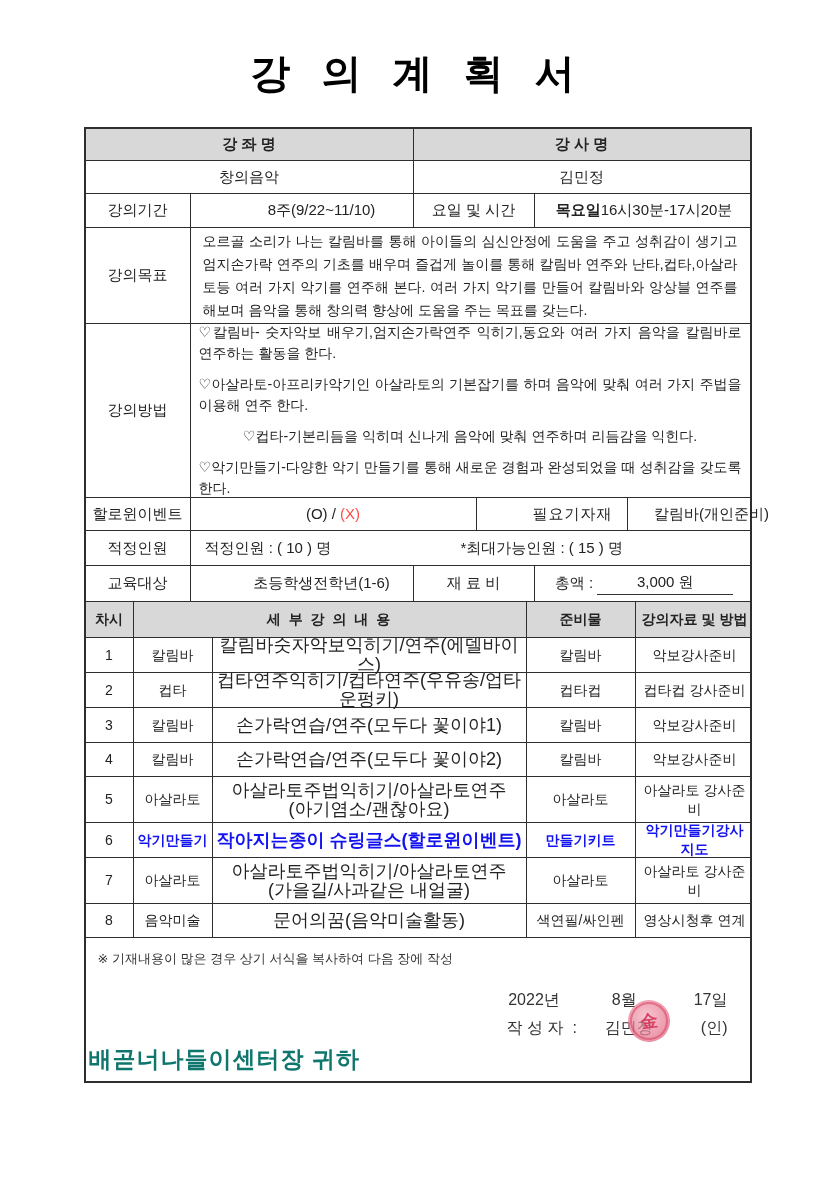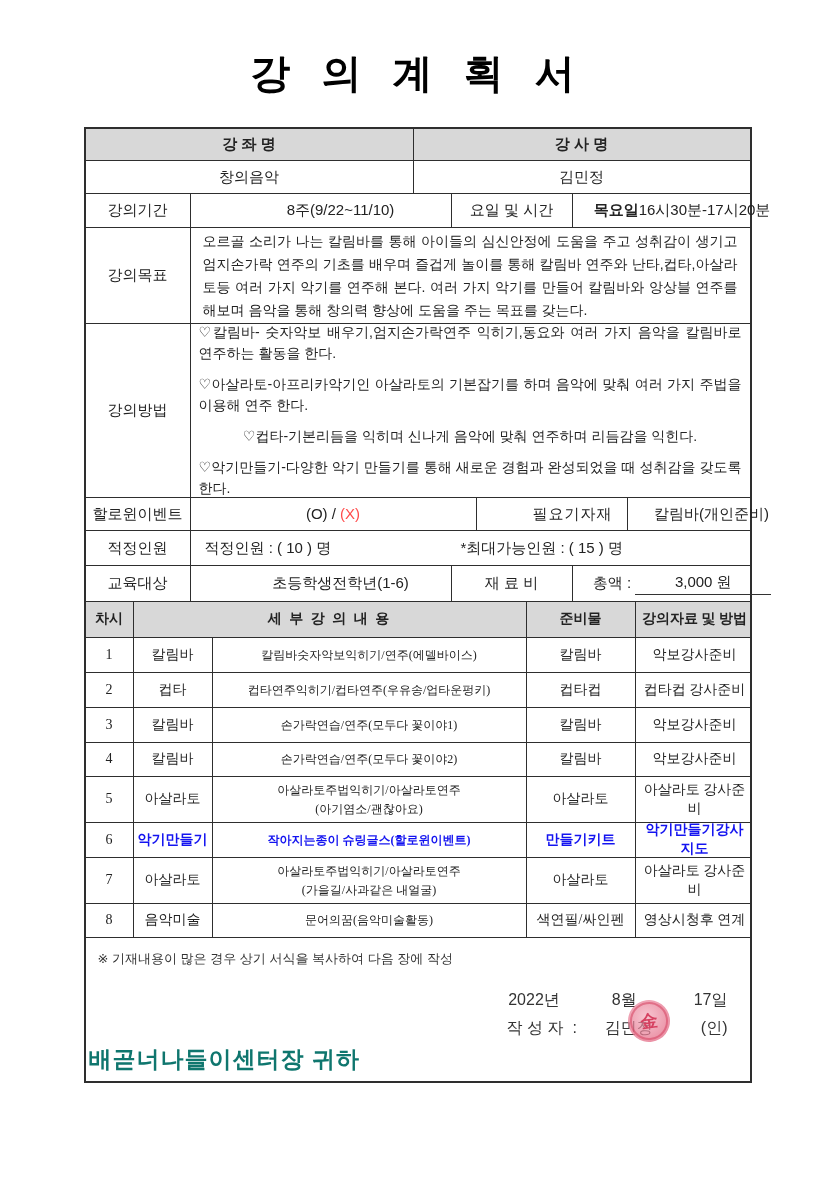--- a/index.html
+++ b/index.html
@@ -28,44 +28,44 @@
   .cell{
     border-right:1px solid #2e2e2e;display:flex;align-items:center;
     justify-content:center;font-size:15px;padding:2px 4px;text-align:center;
     line-height:1.35;
   }
   .cell:last-child{border-right:none;}
   .gray{background:var(--header-bg);font-weight:bold;}
   .h32{height:32px}.h33{height:33px}.h34{height:34px}.h35{height:35px}
   .h36{height:36px}.h46{height:46px}.h96{height:96px}.h174{height:174px}
   .w-label{width:105px;flex:none;}
-  .w223{width:261px;flex:none;padding-left:44px;} .w121{width:121px;flex:none;}
+  .w223{width:223px;flex:none;padding-left:44px;} .w121{width:121px;flex:none;}
   .w219{width:219px;flex:none;} .w286{width:286px;flex:none;}
   .w109{width:109px;flex:none;} .w168{width:168px;flex:none;}
   .half-l{width:328px;flex:none;} .half-r{flex:1;}
   .fill{flex:1;}
   .txt-left{justify-content:flex-end;text-align:left;}
   .goal-text{
     font-size:14px;line-height:23px;text-align:justify;padding:4px 8px;
     display:block;align-self:center;
   }
   .method-cell{flex-direction:column;align-items:center;justify-content:center;padding:6px 8px;}
   .method-cell p{font-size:14px;line-height:21px;text-align:justify;margin:5px 0;}
   .bold{font-weight:bold;}
   .red{color:var(--accent-red);}
   
   .s-no{width:48px;flex:none;}
   .s-cat{width:79px;flex:none;}
   .s-content{width:314px;flex:none;flex-direction:column;justify-content:center;}
   .s-mat{width:109px;flex:none;}
   .s-method{width:118px;flex:none;}
   .s-head-content{width:393px;flex:none;letter-spacing:2px;}
-  .s-content .line{font-size:12px;line-height:19px;}
+  .s-content .line{font-size:18px;line-height:19px;}
   .line:empty{display:none;}
-  .sched .cell{font-size:14px;font-family:Liberation Serif, serif;}
+  .sched .cell{font-size:14px;}
   .row-blue .cell{color:var(--highlight-blue);font-weight:bold;}
   .underlined{
     display:inline-block;border-bottom:1px solid #333;min-width:136px;
     text-align:center;padding:0 4px 1px 4px;
   }
   .eq-label{letter-spacing:1px;margin-left:42px;}
   
   .cap-cell{position:relative;justify-content:flex-start;padding-left:14px;}
   .cap-max{position:absolute;left:270px;}
   

